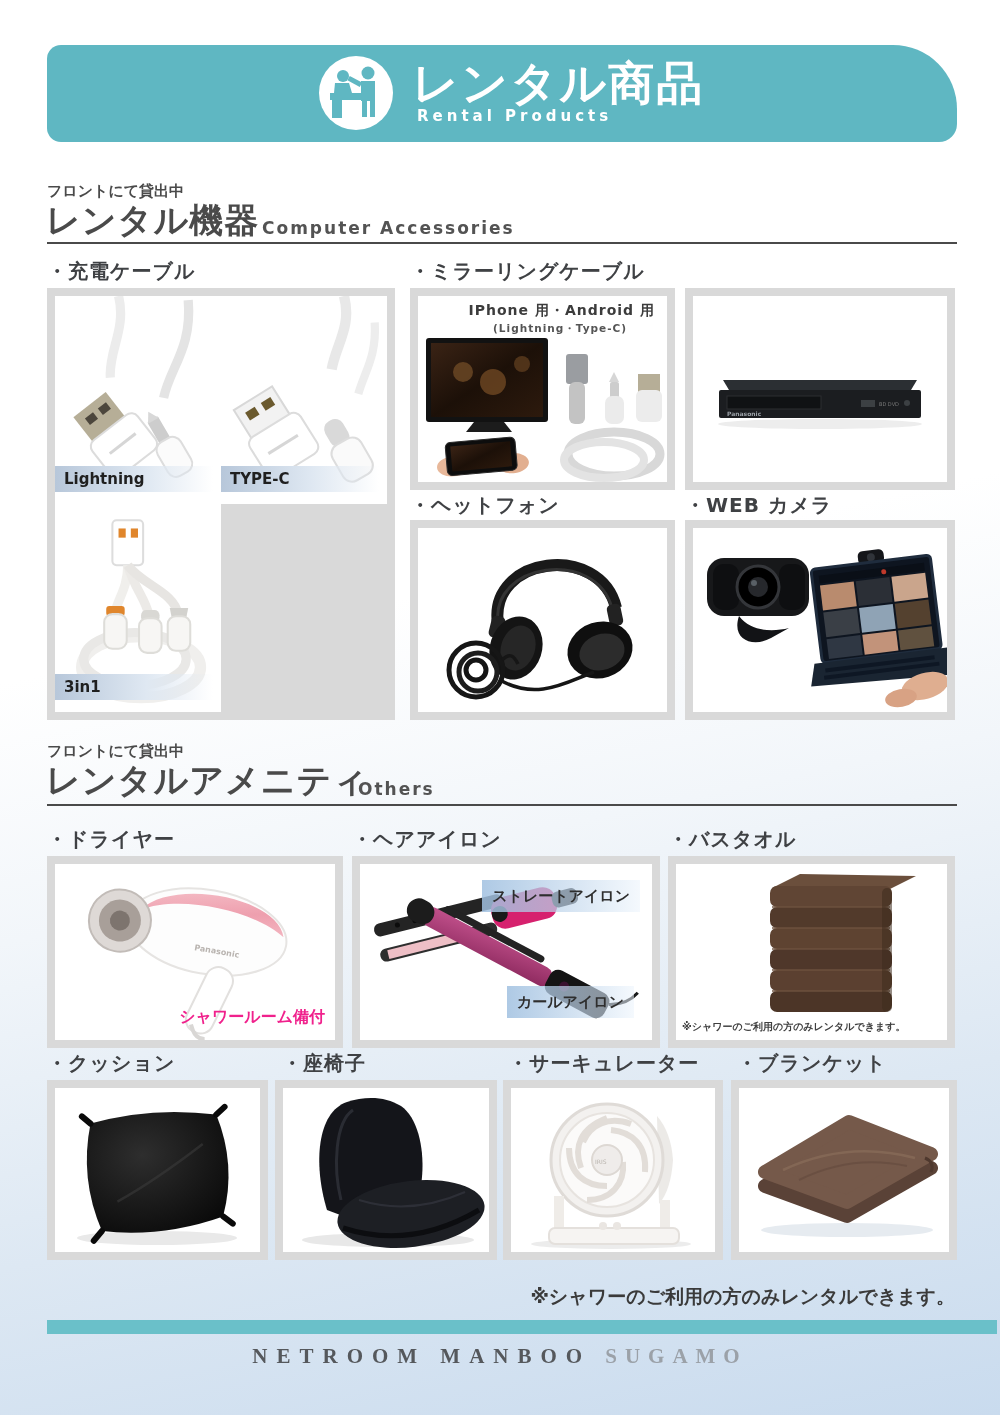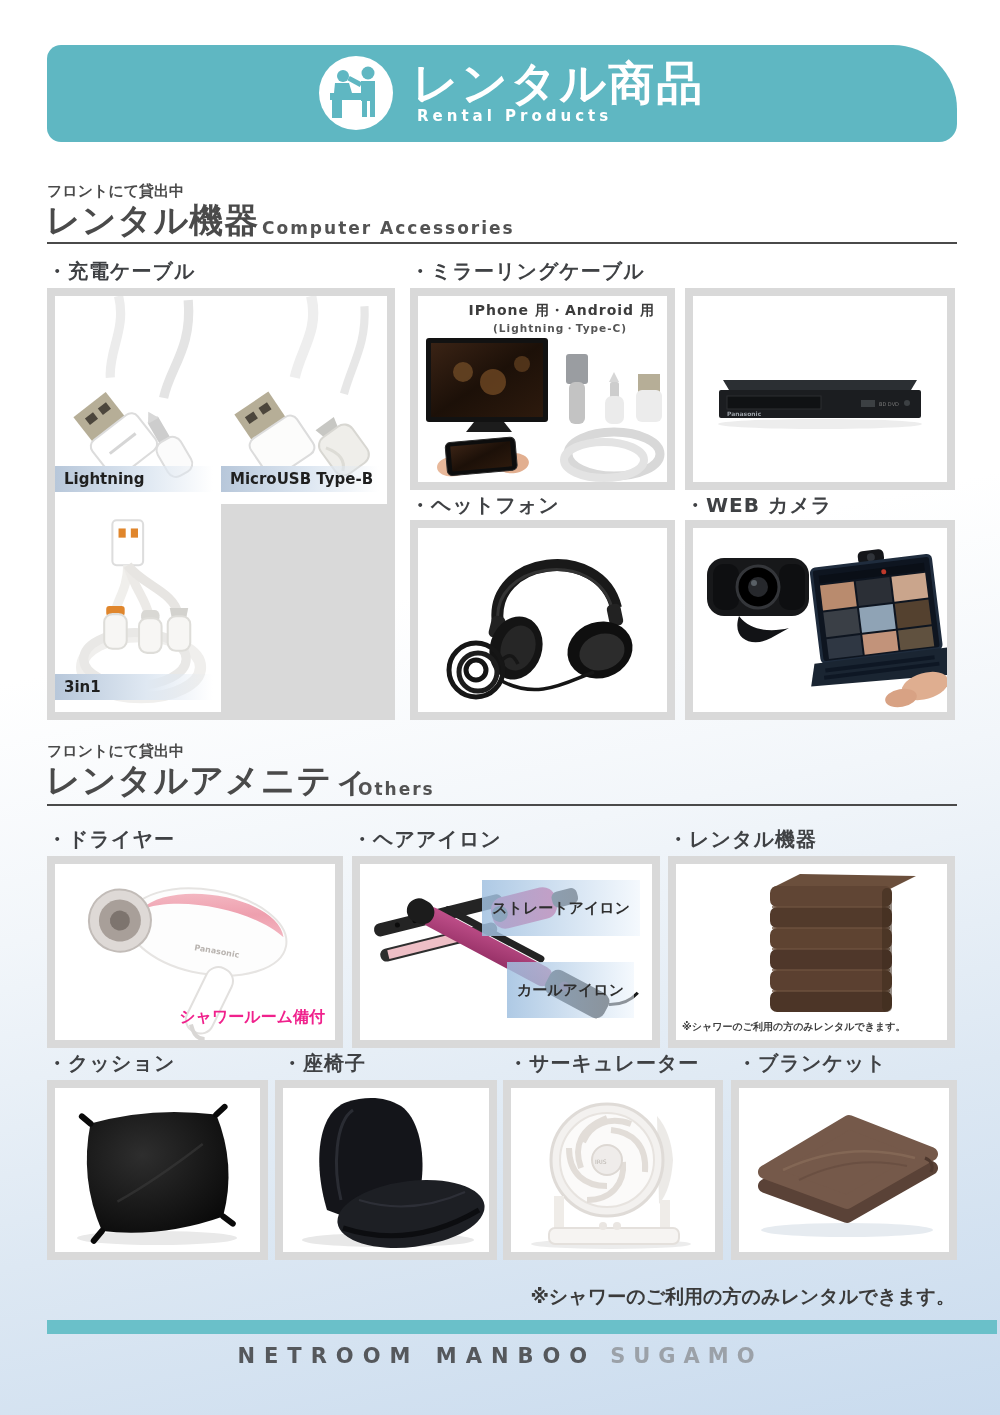--- a/index.html
+++ b/index.html
@@ -18,36 +18,36 @@
   .sec-sub{position:absolute;font-size:17px;font-weight:600;color:#535353;letter-spacing:2px;}
   .rule{position:absolute;left:47px;width:910px;height:2px;background:#4a4a4a;}
   
   .plabel{position:absolute;font-size:20px;font-weight:800;color:#3f4144;letter-spacing:1px;white-space:nowrap;}
   .pbox{position:absolute;background:#ffffff;border:8px solid #d9d9d9;box-sizing:border-box;}
   .grid22{display:grid;grid-template-columns:1fr 1fr;grid-template-rows:1fr 1fr;background:#d9d9d9;}
   .cell{position:relative;background:#ffffff;overflow:hidden;}
   .vstrip{position:absolute;left:0;bottom:12px;width:100%;height:26px;line-height:26px;
     background:linear-gradient(90deg,#b7c7da 0%,#dfe8f2 55%,rgba(255,255,255,0) 95%);
     font-size:15px;font-weight:800;color:#1f1f1f;padding-left:9px;box-sizing:border-box;}
-  .tagstrip{position:absolute;height:24px;line-height:24px;padding:16px 10px;
+  .tagstrip{position:absolute;height:24px;line-height:24px;padding:4px 10px;
     background:linear-gradient(90deg,rgba(160,192,224,.85),rgba(236,244,252,.55));
     font-size:15px;font-weight:800;color:#2e2e2e;white-space:nowrap;}
   .cap-main{position:absolute;font-size:14px;font-weight:800;color:#3c3c3c;letter-spacing:1px;white-space:nowrap;}
   .cap-sub{position:absolute;font-size:10.5px;font-weight:600;color:#555;letter-spacing:1px;white-space:nowrap;}
   .pinknote{position:absolute;font-size:16px;font-weight:800;color:#f0218c;white-space:nowrap;}
   .towelnote{position:absolute;left:6px;bottom:6px;font-size:10px;font-weight:800;color:#3f3f3f;white-space:nowrap;}
   .badge{position:absolute;width:82px;height:82px;border-radius:50%;background:#e75297;color:#fff;
     display:flex;flex-direction:column;align-items:center;justify-content:center;line-height:1.1;}
   .badge .q{font-size:15px;font-weight:800;}
   .badge .v{font-size:25px;font-weight:800;}
   .badge .u{font-size:13px;font-weight:800;}
   
   .disclaimer{position:absolute;right:45px;top:1284px;font-size:19px;font-weight:800;color:#3a3a3a;}
   .tealbar{position:absolute;left:47px;right:3px;top:1320px;height:14px;background:#6ac0c9;}
-  .brand{position:absolute;left:0;top:1344px;width:100%;text-align:center;font-size:21px;}
+  .brand{position:absolute;left:0;top:1344px;width:100%;text-align:center;font-size:21px;font-family:Liberation Serif, serif;}
   .brand .b1{font-weight:800;color:#55585c;letter-spacing:9px;}
   .brand .b2{font-weight:600;color:#9ba1a8;letter-spacing:8px;margin-left:14px;}
   svg{display:block;}
 </style>
 </head>
 <body>
 
 <div class="page">
 
   <div class="banner">
@@ -95,35 +95,35 @@
         <g transform="rotate(-30 112 150)">
           <rect x="106" y="116" width="12" height="26" rx="2" fill="#cdcdcd"></rect>
           <path d="M112 108 l6 10 h-12 z" fill="#d8d8d8"></path>
           <rect x="99" y="140" width="26" height="38" rx="9" fill="#fbfbfb" stroke="#dddddd" stroke-width="2"></rect>
         </g>
       </svg>
       <div class="vstrip">Lightning</div>
     </div>
     <div class="cell">
       <svg viewBox="0 0 162 204" width="100%" height="100%" preserveAspectRatio="none">
-        <path d="M88 0 C96 34 78 52 72 80" stroke="#eeeeee" stroke-width="10" fill="none"></path>
-        <path d="M140 10 C142 48 128 66 120 96" stroke="#e7e7e7" stroke-width="8" fill="none"></path>
-        <g transform="rotate(-34 58 122)">
-          <rect x="24" y="92" width="40" height="32" fill="#b6ae97"></rect>
-          <rect x="31" y="100" width="10" height="8" fill="#4c463c"></rect>
-          <rect x="47" y="100" width="10" height="8" fill="#4c463c"></rect>
-          <rect x="18" y="122" width="54" height="44" rx="8" fill="#fcfcfb" stroke="#dcdcdc" stroke-width="2"></rect>
-        </g>
-        <g transform="rotate(-36 118 150)">
-          <path d="M108 120 h22 l-3 12 h-16 z" fill="#c7c7c3"></path>
-          <rect x="100" y="130" width="38" height="44" rx="10" fill="#efeeea" stroke="#d8d7d2" stroke-width="2"></rect>
-          <path d="M106 140 q12 18 0 28" stroke="#dddcd6" stroke-width="3" fill="none"></path>
+        <path d="M120 0 C128 30 112 48 108 72" stroke="#e8e8e8" stroke-width="10" fill="none"></path>
+        <path d="M150 26 C152 60 140 74 134 96" stroke="#ededed" stroke-width="8" fill="none"></path>
+        <g transform="rotate(-32 60 120)">
+          <rect x="24" y="88" width="44" height="34" fill="#f2f2f2" stroke="#d8d8d8" stroke-width="2"></rect>
+          <rect x="32" y="96" width="11" height="9" fill="#6b5a2e"></rect>
+          <rect x="50" y="96" width="11" height="9" fill="#6b5a2e"></rect>
+          <rect x="18" y="120" width="58" height="46" rx="8" fill="#ffffff" stroke="#dcdcdc" stroke-width="2"></rect>
+          <path d="M30 142 h34" stroke="#d6d6d6" stroke-width="3"></path>
+        </g>
+        <g transform="rotate(-30 122 150)">
+          <rect x="112" y="118" width="20" height="28" rx="9" fill="#d9d9d9"></rect>
+          <rect x="106" y="142" width="32" height="40" rx="10" fill="#fafafa" stroke="#dddddd" stroke-width="2"></rect>
         </g>
       </svg>
-      <div class="vstrip">MicroUSB Type-B</div>
+      <div class="vstrip">TYPE-C</div>
     </div>
     <div class="cell">
       <svg viewBox="0 0 162 204" width="100%" height="100%" preserveAspectRatio="none">
         <ellipse cx="84" cy="160" rx="58" ry="30" fill="none" stroke="#f0efed" stroke-width="11"></ellipse>
         <ellipse cx="78" cy="152" rx="50" ry="26" fill="none" stroke="#e9e8e6" stroke-width="9"></ellipse>
         <rect x="56" y="16" width="30" height="44" rx="4" fill="#ffffff" stroke="#dddddd" stroke-width="2"></rect>
         <rect x="62" y="24" width="7" height="9" fill="#e0862c"></rect>
         <rect x="74" y="24" width="7" height="9" fill="#e0862c"></rect>
         <path d="M71 60 C71 86 58 96 58 112" stroke="#f0efec" stroke-width="9" fill="none"></path>
         <path d="M71 60 C78 84 88 92 92 110" stroke="#eceae7" stroke-width="9" fill="none"></path>
@@ -245,21 +245,21 @@
     </svg>
   </div>
 
   <div class="sec-tag" style="top:742px;">フロントにて貸出中</div>
   <div class="sec-title" style="top:758px;">レンタルアメニティ</div>
   <div class="sec-sub" style="left:358px;top:779px;">Others</div>
   <div class="rule" style="top:804px;"></div>
 
   <div class="plabel" style="left:47px;top:826px;">・ドライヤー</div>
   <div class="plabel" style="left:352px;top:826px;">・ヘアアイロン</div>
-  <div class="plabel" style="left:668px;top:826px;">・レンタル機器</div>
+  <div class="plabel" style="left:668px;top:826px;">・バスタオル</div>
 
   <div class="pbox" style="left:47px;top:856px;width:296px;height:192px;">
     <svg viewBox="0 0 280 176" width="100%" height="100%">
       <defs>
         <linearGradient id="pinkg" x1="0" y1="0" x2="1" y2="1">
           <stop offset="0" stop-color="#f6c3cb"></stop>
             <stop offset="0.6" stop-color="#ee9fae"></stop>
             <stop offset="1" stop-color="#f3b5c0"></stop>
         </linearGradient>
       </defs>

